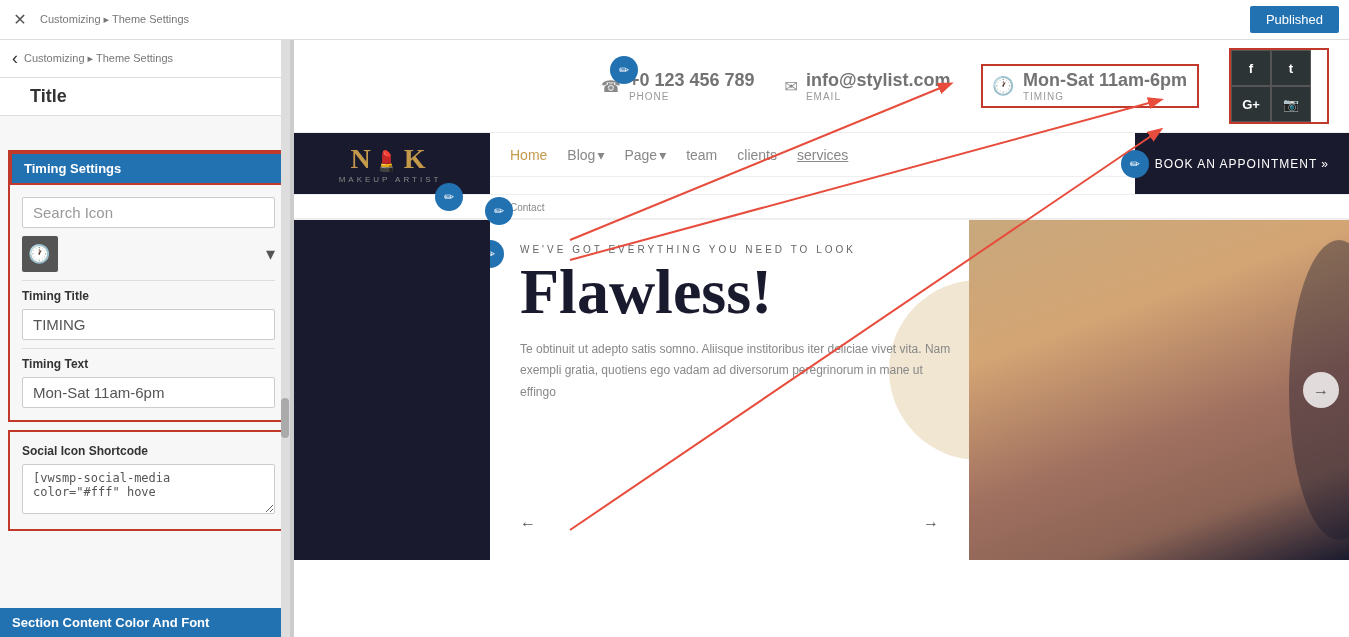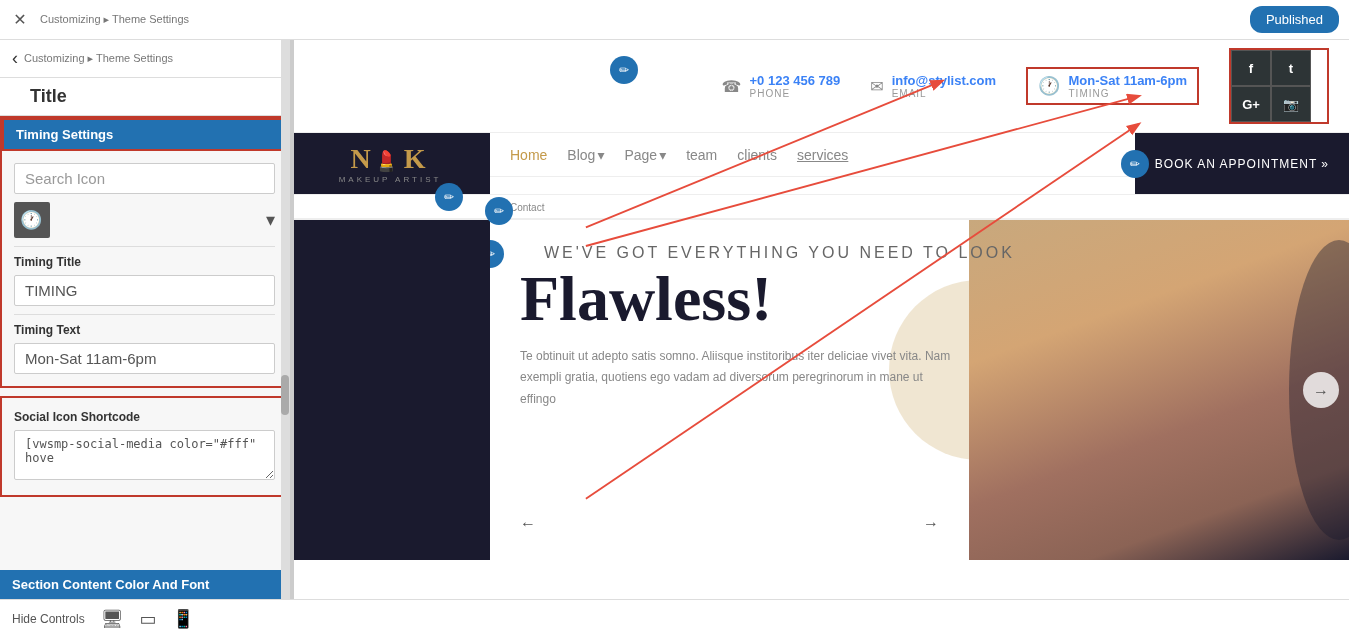--- a/index.html
+++ b/index.html
@@ -7,21 +7,21 @@
 
     
     .app-container { display: flex; flex-direction: column; width: 1349px; height: 637px; }
     .top-bar { display: flex; align-items: center; height: 40px; background: #fff; border-bottom: 1px solid #ddd; padding: 0 10px; gap: 10px; position: relative; z-index: 10; }
     .main-area { display: flex; flex: 1; overflow: hidden; }
 
     
     .left-panel { width: 290px; background: #f7f7f7; border-right: 1px solid #ddd; display: flex; flex-direction: column; flex-shrink: 0; overflow: hidden; position: relative; }
     .panel-header { display: flex; align-items: center; padding: 8px 12px; background: #fff; border-bottom: 1px solid #ddd; font-size: 12px; color: #555; gap: 6px; }
     .panel-title-bar { padding: 8px 12px 8px 30px; background: #fff; border-bottom: 1px solid #ddd; font-size: 18px; font-weight: bold; color: #333; }
-    .panel-content { flex: 1; overflow-y: auto; padding: 0 0 20px 0; }
+    .panel-content { flex: 1; overflow-y: auto; padding: 0 0 20px 8px; margin-top: 34px; }
 
     
     .section-header { background: #2271b1; color: #fff; padding: 7px 12px; font-size: 13px; font-weight: bold; border: 2px solid #c0392b; margin: 0; }
     .panel-section { padding: 12px; }
     .field-label { font-size: 12px; font-weight: bold; color: #333; margin-bottom: 6px; display: block; }
     .field-input { width: 100%; padding: 6px 10px; border: 1px solid #ccc; background: #fff; font-size: 15px; color: #555; border-radius: 2px; }
     .field-input::placeholder { color: #999; }
     .icon-selector { display: flex; align-items: center; justify-content: space-between; margin-top: 8px; }
     .icon-preview { width: 36px; height: 36px; background: #555; border-radius: 2px; display: flex; align-items: center; justify-content: center; color: #fff; font-size: 18px; }
     .icon-dropdown-arrow { font-size: 18px; color: #555; cursor: pointer; }
@@ -29,34 +29,34 @@
     
     .timing-settings-box { border: 2px solid #c0392b; margin: 0; }
     .social-icon-box { border: 2px solid #c0392b; margin: 8px 0 0 0; }
     .section-content-bar { background: #2271b1; color: #fff; padding: 7px 12px; font-size: 13px; font-weight: bold; position: absolute; bottom: 0; left: 0; right: 0; }
 
     
     .bottom-bar { height: 38px; background: #fff; border-top: 1px solid #ddd; display: flex; align-items: center; padding: 0 12px; gap: 16px; }
 
     
     .close-btn { width: 20px; height: 20px; display: flex; align-items: center; justify-content: center; cursor: pointer; font-size: 16px; color: #555; }
-    .published-btn { background: #2271b1; color: #fff; border: none; padding: 6px 16px; font-size: 13px; cursor: pointer; border-radius: 12px; margin-left: auto; }
+    .published-btn { background: #2271b1; color: #fff; border: none; padding: 6px 16px; font-size: 13px; cursor: pointer; border-radius: 2px; margin-left: auto; }
     .breadcrumb { font-size: 11px; color: #777; }
 
     
     .preview-area { flex: 1; overflow: hidden; position: relative; }
 
     
     .website-preview { width: 100%; height: 100%; background: #fff; overflow: hidden; position: relative; }
 
     
     .site-topbar { background: #fff; padding: 8px 20px; display: flex; align-items: center; justify-content: flex-end; gap: 30px; border-bottom: 1px solid #eee; position: relative; }
     .site-contact-item { display: flex; align-items: center; gap: 8px; }
     .site-contact-icon { color: #888; font-size: 16px; }
-    .site-contact-main { font-size: 13px; font-weight: bold; color: #3b82f6; }
+    .site-contact-main { font-size: 18px; font-weight: bold; color: #737373; }
     .site-contact-sub { font-size: 10px; color: #999; letter-spacing: 1px; text-transform: uppercase; }
     .timing-box { border: 2px solid #c0392b; padding: 4px 10px; display: flex; align-items: center; gap: 8px; }
     .social-box { border: 2px solid #c0392b; display: flex; flex-wrap: wrap; width: 100px; }
     .social-icon-btn { width: 40px; height: 36px; background: #2d3436; color: #fff; display: flex; align-items: center; justify-content: center; font-size: 13px; font-weight: bold; cursor: pointer; border: 1px solid #555; }
     .social-icon-btn.ig { width: 40px; }
 
     
     .edit-pencil { width: 28px; height: 28px; background: #2271b1; border-radius: 50%; display: flex; align-items: center; justify-content: center; color: #fff; font-size: 12px; cursor: pointer; position: absolute; z-index: 20; }
 
     
@@ -222,21 +222,21 @@
 
           <div style="width:200px; background:#1a1a2e; flex-shrink:0;"></div>
 
           <div style="flex:1; background:#fff; padding:24px 30px; position:relative; overflow:hidden;">
 
             <div class="edit-pencil" style="position:absolute; left:-14px; top:20px;">✏</div>
 
             <div style="position:absolute; right:280px; top:60px; width:180px; height:180px; border-radius:50%; background:rgba(196,154,74,0.25); z-index:1;"></div>
 
             <div style="position:relative; z-index:2;">
-              <p style="font-size:16px; letter-spacing:3px; color:#666; text-transform:uppercase; margin-bottom:8px;margin-left:24px;">WE'VE GOT EVERYTHING YOU NEED TO LOOK</p>
+              <p style="font-size:10px; letter-spacing:3px; color:#666; text-transform:uppercase; margin-bottom:8px;">WE'VE GOT EVERYTHING YOU NEED TO LOOK</p>
               <h1 style="font-size:64px; font-family:Georgia,serif; color:#1a1a2e; line-height:0.9; margin-bottom:18px;">Flawless!</h1>
               <p style="font-size:12px; color:#888; line-height:1.8; max-width:440px;">Te obtinuit ut adepto satis somno. Aliisque institoribus iter deliciae vivet vita. Nam exempli gratia, quotiens ego vadam ad diversorum peregrinorum in mane ut effingo</p>
             </div>
 
             <div class="arrow-btn" style="left:20px; bottom:20px;">←</div>
 
             <div class="arrow-btn" style="right:400px; bottom:20px;">→</div>
 
             <div style="position:absolute; right:0; top:0; width:380px; height:100%; overflow:hidden; z-index:1;">
 
@@ -261,20 +261,14 @@
             <marker id="arrow" markerWidth="8" markerHeight="8" refX="6" refY="3" orient="auto">
               <path d="M0,0 L0,6 L8,3 z" fill="#e74c3c"></path>
             </marker>
           </defs>
         </svg>
 
       </div>
     </div>
   </div>
 
-  <div class="bottom-bar">
-    <span style="font-size:12px; color:#555; cursor:pointer;">Hide Controls</span>
-    <span style="font-size:18px; cursor:pointer; color:#555;">🖥</span>
-    <span style="font-size:18px; cursor:pointer; color:#555;">▭</span>
-    <span style="font-size:18px; cursor:pointer; color:#555;">📱</span>
-  </div>
 
 </div>
 
 </body></html>

